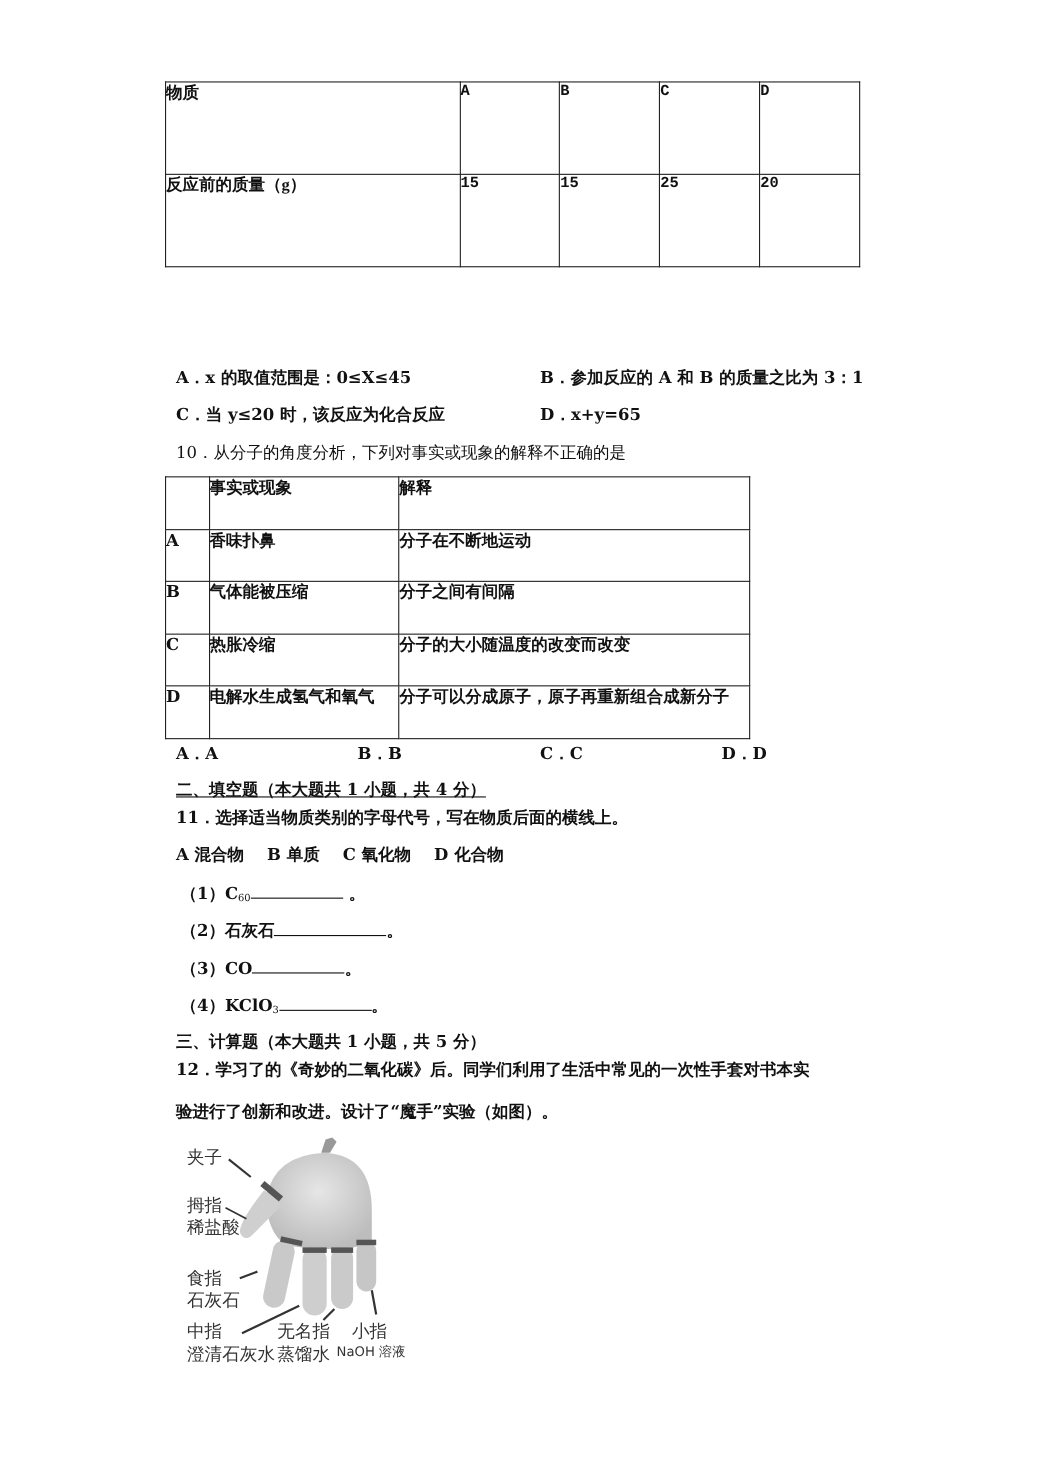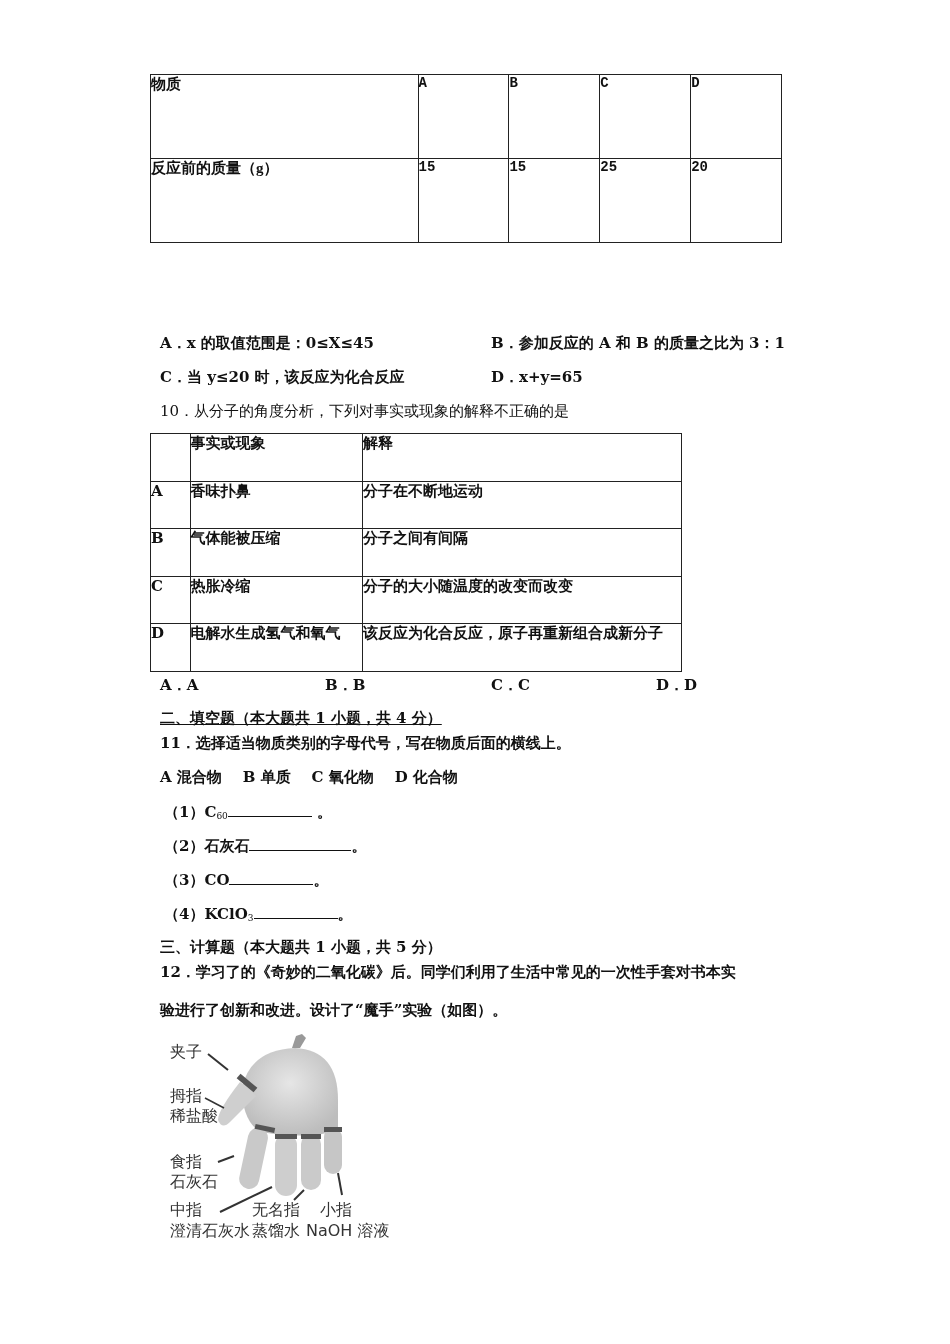--- a/index.html
+++ b/index.html
@@ -78,21 +78,21 @@
     <td>分子之间有间隔</td>
   </tr>
   <tr>
     <td>C</td>
     <td>热胀冷缩</td>
     <td>分子的大小随温度的改变而改变</td>
   </tr>
   <tr>
     <td>D</td>
     <td>电解水生成氢气和氧气</td>
-    <td>该反应为化合反应，原子再重新组合成新分子</td>
+    <td>分子可以分成原子，原子再重新组合成新分子</td>
   </tr>
 </tbody>
   </table>
 
 <div class="line" style="left:160px; top:676px;">A．A</div>
 <div class="line" style="left:325px; top:676px;">B．B</div>
 <div class="line" style="left:491px; top:676px;">C．C</div>
 <div class="line" style="left:656px; top:676px;">D．D</div>
 
 <div class="line" style="left:160px; top:709px;text-decoration:underline;">二、填空题（本大题共 1 小题，共 4 分）</div>
@@ -157,14 +157,14 @@
   <div class="flabel" style="left:10px; top:12px;">夹子</div>
   <div class="flabel" style="left:10px; top:56px;">拇指</div>
   <div class="flabel" style="left:10px; top:76px;">稀盐酸</div>
   <div class="flabel" style="left:10px; top:122px;">食指</div>
   <div class="flabel" style="left:10px; top:142px;">石灰石</div>
   <div class="flabel" style="left:10px; top:170px;">中指</div>
   <div class="flabel" style="left:10px; top:191px;">澄清石灰水</div>
   <div class="flabel" style="left:92px; top:170px;">无名指</div>
   <div class="flabel" style="left:92px; top:191px;">蒸馏水</div>
   <div class="flabel" style="left:160px; top:170px;">小指</div>
-  <div class="flabel" style="left:146px; top:191px; font-size:16px;">NaOH 溶液</div>
+  <div class="flabel" style="left:146px; top:191px; font-size:12px;">NaOH 溶液</div>
 </div>
 
 </body></html>

